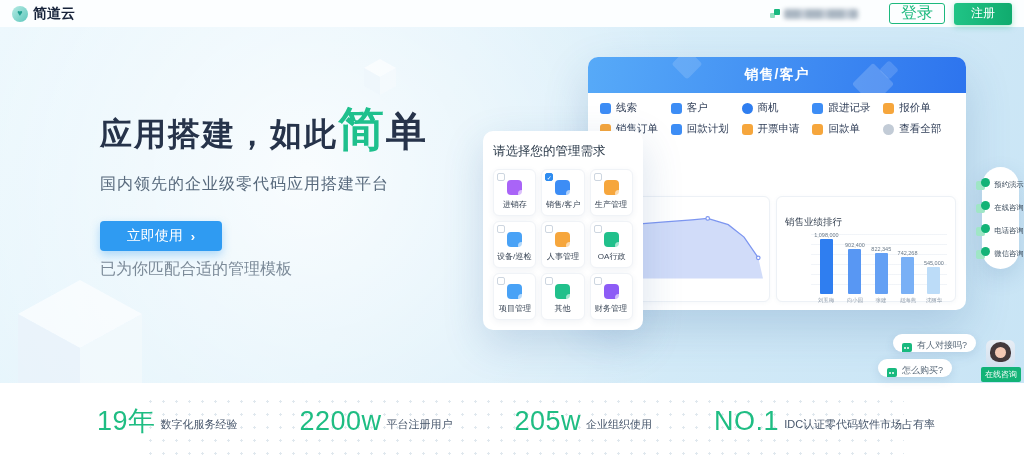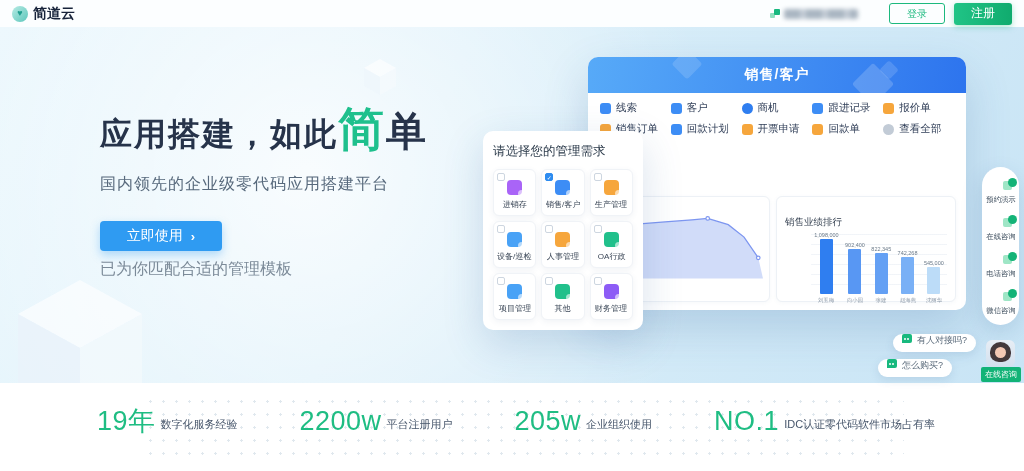--- a/index.html
+++ b/index.html
@@ -12,21 +12,21 @@
   .logo-mark { width:16px; height:16px; border-radius:50%; background:linear-gradient(135deg,#b7ebe4,#5cc6bb); display:flex; align-items:center; justify-content:center; color:#1f9f90; font-size:9px; line-height:1; }
   .logo-text { font-size:14px; font-weight:bold; color:#17233a; }
   .nav-menu { display:flex; margin-left:18px; }
   .nav-item { font-size:12px; color:#333f4f; padding:0 11px; cursor:pointer; text-decoration:none; }
   .nav-right { margin-left:auto; display:flex; align-items:center; gap:9px; }
   .phone-wrap { display:flex; align-items:center; gap:4px; }
   .phone-icon { position:relative; width:10px; height:10px; }
   .phone-icon::before { content:""; position:absolute; left:0; top:4px; width:5px; height:5px; background:#8fe0c0; border-radius:1px; }
   .phone-icon::after { content:""; position:absolute; right:0; top:0; width:6px; height:6px; background:#17b87f; border-radius:1px; }
   .phone-blur { width:74px; height:10px; border-radius:2px; background:repeating-linear-gradient(90deg,#aab6c2 0 16px,#c3ccd6 16px 22px); filter:blur(2px); }
-  .btn-login { width:56px; height:21px; border:1px solid #1cb97e; border-radius:3px; background:transparent; color:#1cb97e; font-size:10px; display:flex; align-items:center; justify-content:center; cursor:pointer;margin-left:22px; }
+  .btn-login { width:56px; height:21px; border:1px solid #1cb97e; border-radius:3px; background:transparent; color:#1cb97e; font-size:16px; display:flex; align-items:center; justify-content:center; cursor:pointer;margin-left:22px; }
   .btn-register { width:58px; height:22px; border:none; border-radius:3px; background:linear-gradient(90deg,#20c486,#10ab6e); color:#fff; font-size:12px; display:flex; align-items:center; justify-content:center; cursor:pointer; box-shadow:0 2px 6px rgba(23,184,127,.35); }
 
   
   .hero { position:absolute; top:27px; left:0; right:0; height:356px; background:linear-gradient(115deg,#eaf7fd 0%,#dcf0fa 40%,#c8e4f5 100%); overflow:hidden; }
   .hero::before { content:""; position:absolute; inset:0; background:radial-gradient(circle at 30% 42%, rgba(255,255,255,.8), rgba(255,255,255,0) 55%); }
   .cube { position:absolute; opacity:.75; }
   .cube-small { left:362px; top:30px; }
   .cube-large { left:10px; top:245px; opacity:.9; }
 
   .hero-copy { position:absolute; left:100px; top:78px; z-index:3; }
@@ -76,32 +76,32 @@
   .bc-yaxis { display:flex; flex-direction:column; justify-content:space-between; height:62px; margin-bottom:9px; width:26px; text-align:right; padding-right:4px; font-size:5.5px; color:#9aa7b5; }
   .bars { flex:1; display:flex; justify-content:space-around; align-items:flex-end; position:relative; }
   .bars::before { content:""; position:absolute; left:0; right:0; bottom:9px; height:60px; background:repeating-linear-gradient(to top, transparent 0 9px, #eef2f7 9px 10px); opacity:.8; }
   .bar-col { display:flex; flex-direction:column; align-items:center; justify-content:flex-end; position:relative; }
   .bar-val { font-size:5.5px; color:#6b7a89; margin-bottom:1px; white-space:nowrap; }
   .bar { width:13px; border-radius:1px; }
   .bar-name { font-size:6px; color:#8c99a8; margin-top:2px; height:7px; white-space:nowrap; transform:scale(.9); }
 
   
   .contact { position:absolute; right:5px; top:167px; width:37px; background:#fff; border-radius:19px; box-shadow:0 8px 22px rgba(40,90,140,.16); padding:11px 0 9px; z-index:12; display:flex; flex-direction:column; gap:10px; align-items:center; }
-  .c-item { display:flex; flex-direction:column; align-items:flex-end; gap:3px; cursor:pointer; }
+  .c-item { display:flex; flex-direction:row; align-items:center; gap:3px; cursor:pointer; }
   .c-icon { width:14px; height:13px; position:relative; }
   .c-icon::before { content:""; position:absolute; left:0; top:3px; width:9px; height:9px; background:#9fe6c6; border-radius:2px; }
   .c-icon::after { content:""; position:absolute; right:0; top:0; width:9px; height:9px; background:#14b377; border-radius:50%; }
   .c-label { font-size:8px; color:#3e4e5e; white-space:nowrap; transform:scale(.92); }
 
   .avatar { position:absolute; right:9px; top:340px; width:29px; height:27px; border-radius:6px; overflow:hidden; background:linear-gradient(180deg,#e8eef5,#d2e0ee); z-index:12; cursor:pointer; }
   .avatar::before { content:""; position:absolute; left:4px; top:2px; width:21px; height:20px; background:#43383b; border-radius:50% 50% 42% 42%; }
   .avatar::after { content:""; position:absolute; left:9px; top:7px; width:11px; height:11px; background:#f3c8b4; border-radius:50%; }
   .avatar-badge { position:absolute; right:3px; top:367px; background:#12b377; color:#fff; font-size:8px; padding:2px 4px; border-radius:2px; z-index:12; white-space:nowrap; cursor:pointer; }
 
-  .bubble { position:absolute; background:#fff; border-radius:10px; box-shadow:0 3px 10px rgba(60,100,150,.14); display:flex; align-items:flex-start; gap:5px; padding:0 9px; height:18px; font-size:9px; color:#5a6a7a; z-index:11; cursor:pointer; white-space:nowrap; }
+  .bubble { position:absolute; background:#fff; border-radius:10px; box-shadow:0 3px 10px rgba(60,100,150,.14); display:flex; align-items:flex-end; gap:5px; padding:0 9px; height:18px; font-size:9px; color:#5a6a7a; z-index:11; cursor:pointer; white-space:nowrap; }
   .bubble-1 { right:48px; top:334px; }
   .bubble-2 { right:72px; top:359px; }
   .bubble-icon { width:10px; height:9px; background:#18b97e; border-radius:2px 2px 2px 0; position:relative; flex:none; }
   .bubble-icon::after { content:""; position:absolute; left:2px; top:3.5px; width:2px; height:2px; background:#fff; border-radius:50%; box-shadow:3px 0 0 #fff; }
 
   
   .bottom { position:absolute; left:4px; top:383px; width:1024px; height:112px; background:#fff; }
   .dot-pattern { position:absolute; left:140px; top:12px; width:760px; height:62px; background-image:radial-gradient(#dde5ec 1.2px, transparent 1.4px); background-size:13px 13px; opacity:.9; }
   .stats-row { position:absolute; left:0; top:24px; width:100%; display:flex; justify-content:center; align-items:flex-end; gap:62px; }
   .ks { display:flex; align-items:flex-end; }

